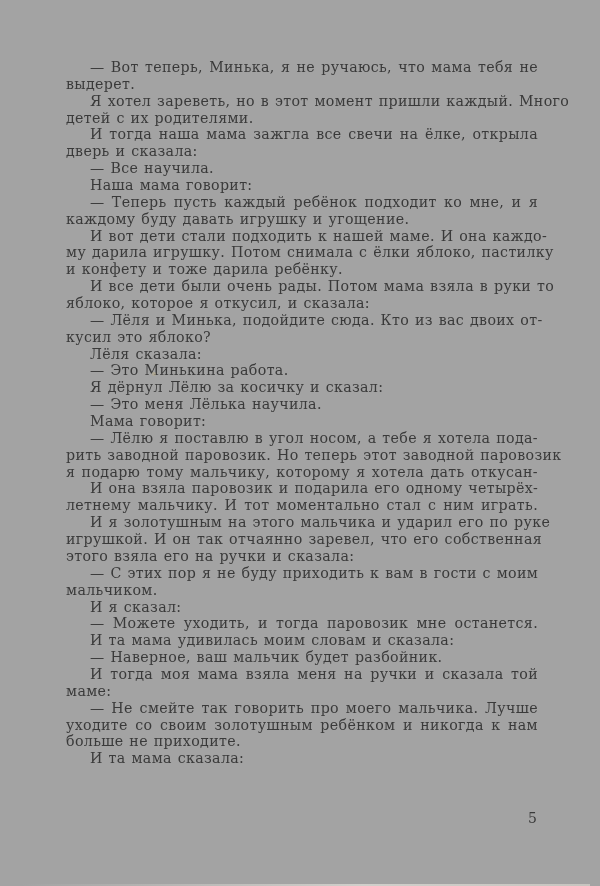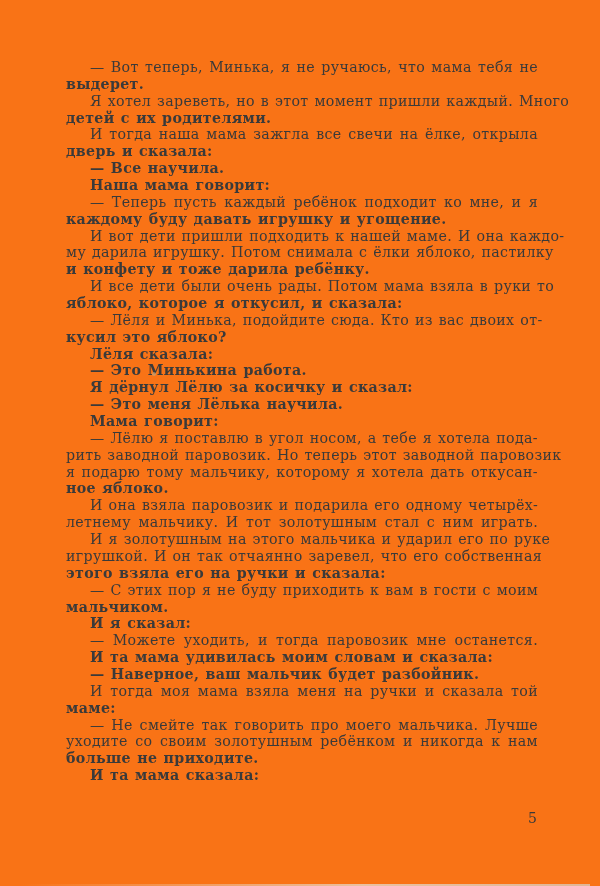--- a/index.html
+++ b/index.html
@@ -11,21 +11,21 @@
       height: 886px;
       background: #fdfdfb;
       position: relative;
       overflow: hidden;
     }
     .page {
       position: absolute;
       left: 0; top: 0;
       width: 600px;
       height: 886px;
-      background: #f97316;
+      background: #a3a3a3;
     }
     .text-column {
       position: absolute;
       left: 66px;
       top: 59px;
       width: 472px;
       font-family: "DejaVu Serif", "Liberation Serif", serif;
       font-size: 14.2px;
       line-height: 16.86px;
       color: #3a3a3a;
@@ -38,21 +38,20 @@
       white-space: nowrap;
       text-align: justify;
       text-align-last: justify;
       overflow: visible;
     }
     .line.indent {
       padding-left: 24px;
     }
     .line.last {
       text-align-last: left;
-      font-weight: bold;
     }
     .page-number {
       position: absolute;
       left: 528px;
       top: 810px;
       font-family: "DejaVu Serif", "Liberation Serif", serif;
       font-size: 14px;
       color: #3a3a3a;
     }
     .scan-edge {
@@ -83,38 +82,37 @@
     <span class="line indent">— Вот теперь, Минька, я не ручаюсь, что мама тебя не</span>
     <span class="line last">выдерет.</span>
     <span class="line indent">Я хотел зареветь, но в этот момент пришли каждый. Много</span>
     <span class="line last">детей с их родителями.</span>
     <span class="line indent">И тогда наша мама зажгла все свечи на ёлке, открыла</span>
     <span class="line last">дверь и сказала:</span>
     <span class="line indent last">— Все научила.</span>
     <span class="line indent last">Наша мама говорит:</span>
     <span class="line indent">— Теперь пусть каждый ребёнок подходит ко мне, и я</span>
     <span class="line last">каждому буду давать игрушку и угощение.</span>
-    <span class="line indent">И вот дети пришли подходить к нашей маме. И она каждо-</span>
+    <span class="line indent">И вот дети стали подходить к нашей маме. И она каждо-</span>
     <span class="line">му дарила игрушку. Потом снимала с ёлки яблоко, пастилку</span>
     <span class="line last">и конфету и тоже дарила ребёнку.</span>
     <span class="line indent">И все дети были очень рады. Потом мама взяла в руки то</span>
     <span class="line last">яблоко, которое я откусил, и сказала:</span>
     <span class="line indent">— Лёля и Минька, подойдите сюда. Кто из вас двоих от-</span>
     <span class="line last">кусил это яблоко?</span>
     <span class="line indent last">Лёля сказала:</span>
     <span class="line indent last">— Это Минькина работа.</span>
     <span class="line indent last">Я дёрнул Лёлю за косичку и сказал:</span>
     <span class="line indent last">— Это меня Лёлька научила.</span>
     <span class="line indent last">Мама говорит:</span>
     <span class="line indent">— Лёлю я поставлю в угол носом, а тебе я хотела пода-</span>
     <span class="line">рить заводной паровозик. Но теперь этот заводной паровозик</span>
     <span class="line">я подарю тому мальчику, которому я хотела дать откусан-</span>
-    <span class="line last">ное яблоко.</span>
     <span class="line indent">И она взяла паровозик и подарила его одному четырёх-</span>
-    <span class="line">летнему мальчику. И тот золотушным стал с ним играть.</span>
+    <span class="line">летнему мальчику. И тот моментально стал с ним играть.</span>
     <span class="line indent">И я золотушным на этого мальчика и ударил его по руке</span>
     <span class="line">игрушкой. И он так отчаянно заревел, что его собственная</span>
     <span class="line last">этого взяла его на ручки и сказала:</span>
     <span class="line indent">— С этих пор я не буду приходить к вам в гости с моим</span>
     <span class="line last">мальчиком.</span>
     <span class="line indent last">И я сказал:</span>
     <span class="line indent">— Можете уходить, и тогда паровозик мне останется.</span>
     <span class="line indent last">И та мама удивилась моим словам и сказала:</span>
     <span class="line indent last">— Наверное, ваш мальчик будет разбойник.</span>
     <span class="line indent">И тогда моя мама взяла меня на ручки и сказала той</span>

